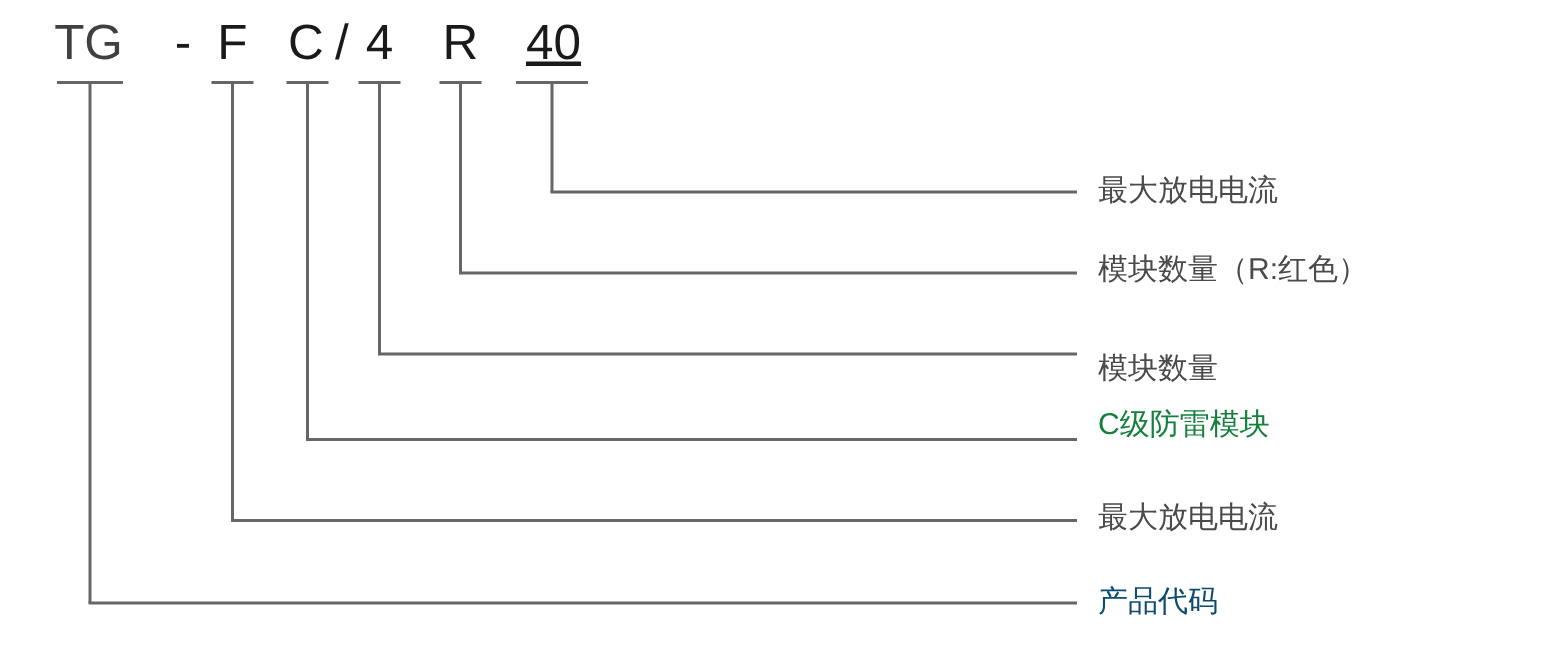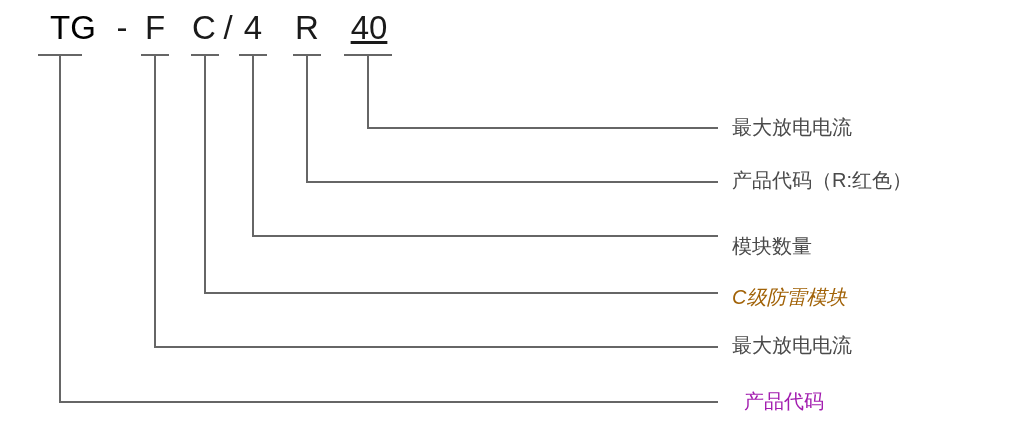--- a/index.html
+++ b/index.html
@@ -53,21 +53,21 @@
     font-family: "Liberation Sans", "DejaVu Sans", sans-serif;
     white-space: pre;
   }
 </style>
 </head>
 <body>
 
 <div id="diagram-root">
 
   <div class="code-row" id="code-row">
-      <div class="code-seg" style="left: 59px; color: #000000; margin-left: 14px;">TG</div>
+      <div class="code-seg" style="left: 59px; color: #404040;">TG</div>
       <div class="code-seg" style="left: 122px; color: rgb(26, 26, 26);">-</div>
       <div class="code-seg" style="left: 155px; color: rgb(26, 26, 26);">F</div>
       <div class="code-seg" style="left: 204px; color: rgb(26, 26, 26);">C</div>
       <div class="code-seg" style="left: 228px; color: rgb(26, 26, 26);">/</div>
       <div class="code-seg" style="left: 253px; color: rgb(26, 26, 26);">4</div>
       <div class="code-seg" style="left: 307px; color: rgb(26, 26, 26);">R</div>
       <div class="code-seg" style="left: 369px; color: rgb(26, 26, 26); text-decoration: underline;">40</div>
     </div>
 
   <svg class="leader-svg" id="leader-svg" viewBox="0 0 1032 436" xmlns="http://www.w3.org/2000/svg">
@@ -86,20 +86,20 @@
       <line x1="205" y1="55" x2="205" y2="293" stroke="#666666" stroke-width="2"></line>
       <line x1="204" y1="293" x2="718" y2="293" stroke="#666666" stroke-width="2"></line>
       <line x1="155" y1="55" x2="155" y2="347" stroke="#666666" stroke-width="2"></line>
       <line x1="154" y1="347" x2="718" y2="347" stroke="#666666" stroke-width="2"></line>
       <line x1="60" y1="55" x2="60" y2="402" stroke="#666666" stroke-width="2"></line>
       <line x1="59" y1="402" x2="718" y2="402" stroke="#666666" stroke-width="2"></line>
     </svg>
 
   <div id="desc-layer">
       <div class="desc" style="left: 732px; top: 110px; color: rgb(74, 74, 74);">最大放电电流</div>
-      <div class="desc" style="left: 732px; top: 163px; color: rgb(74, 74, 74);">产品代码（R:红色）</div>
+      <div class="desc" style="left: 732px; top: 163px; color: rgb(74, 74, 74);">模块数量（R:红色）</div>
       <div class="desc" style="left: 732px; top: 217px; color: rgb(74, 74, 74); margin-top: 12px;">模块数量</div>
-      <div class="desc" style="left: 732px; top: 280px; color: #a16207; font-style: italic;">C级防雷模块</div>
+      <div class="desc" style="left: 732px; top: 266px; color: #15803d;">C级防雷模块</div>
       <div class="desc" style="left: 732px; top: 328px; color: rgb(74, 74, 74);">最大放电电流</div>
-      <div class="desc" style="left: 732px; top: 384px; color: #a21caf; margin-left: 12px;">产品代码</div>
+      <div class="desc" style="left: 732px; top: 384px; color: #0c4a6e;">产品代码</div>
     </div>
 
 </div>
 
 </body></html>

